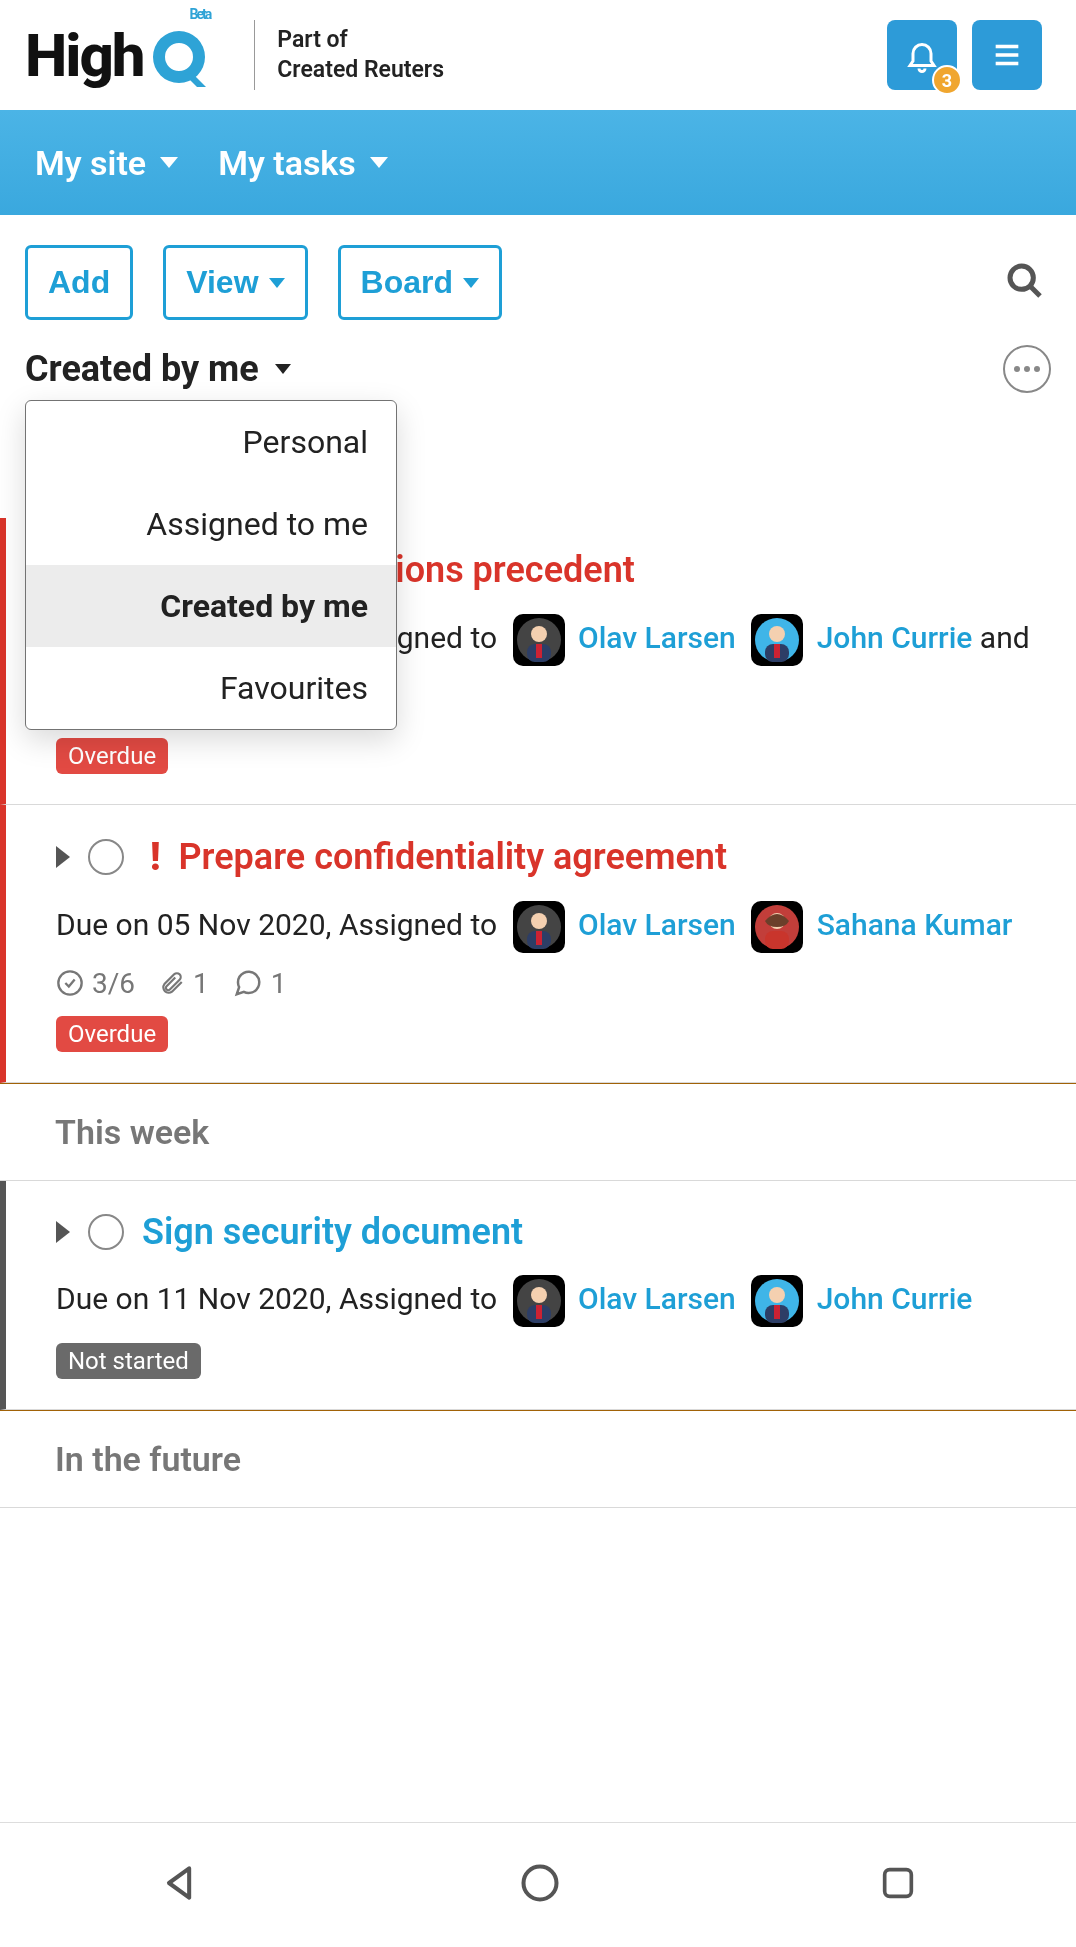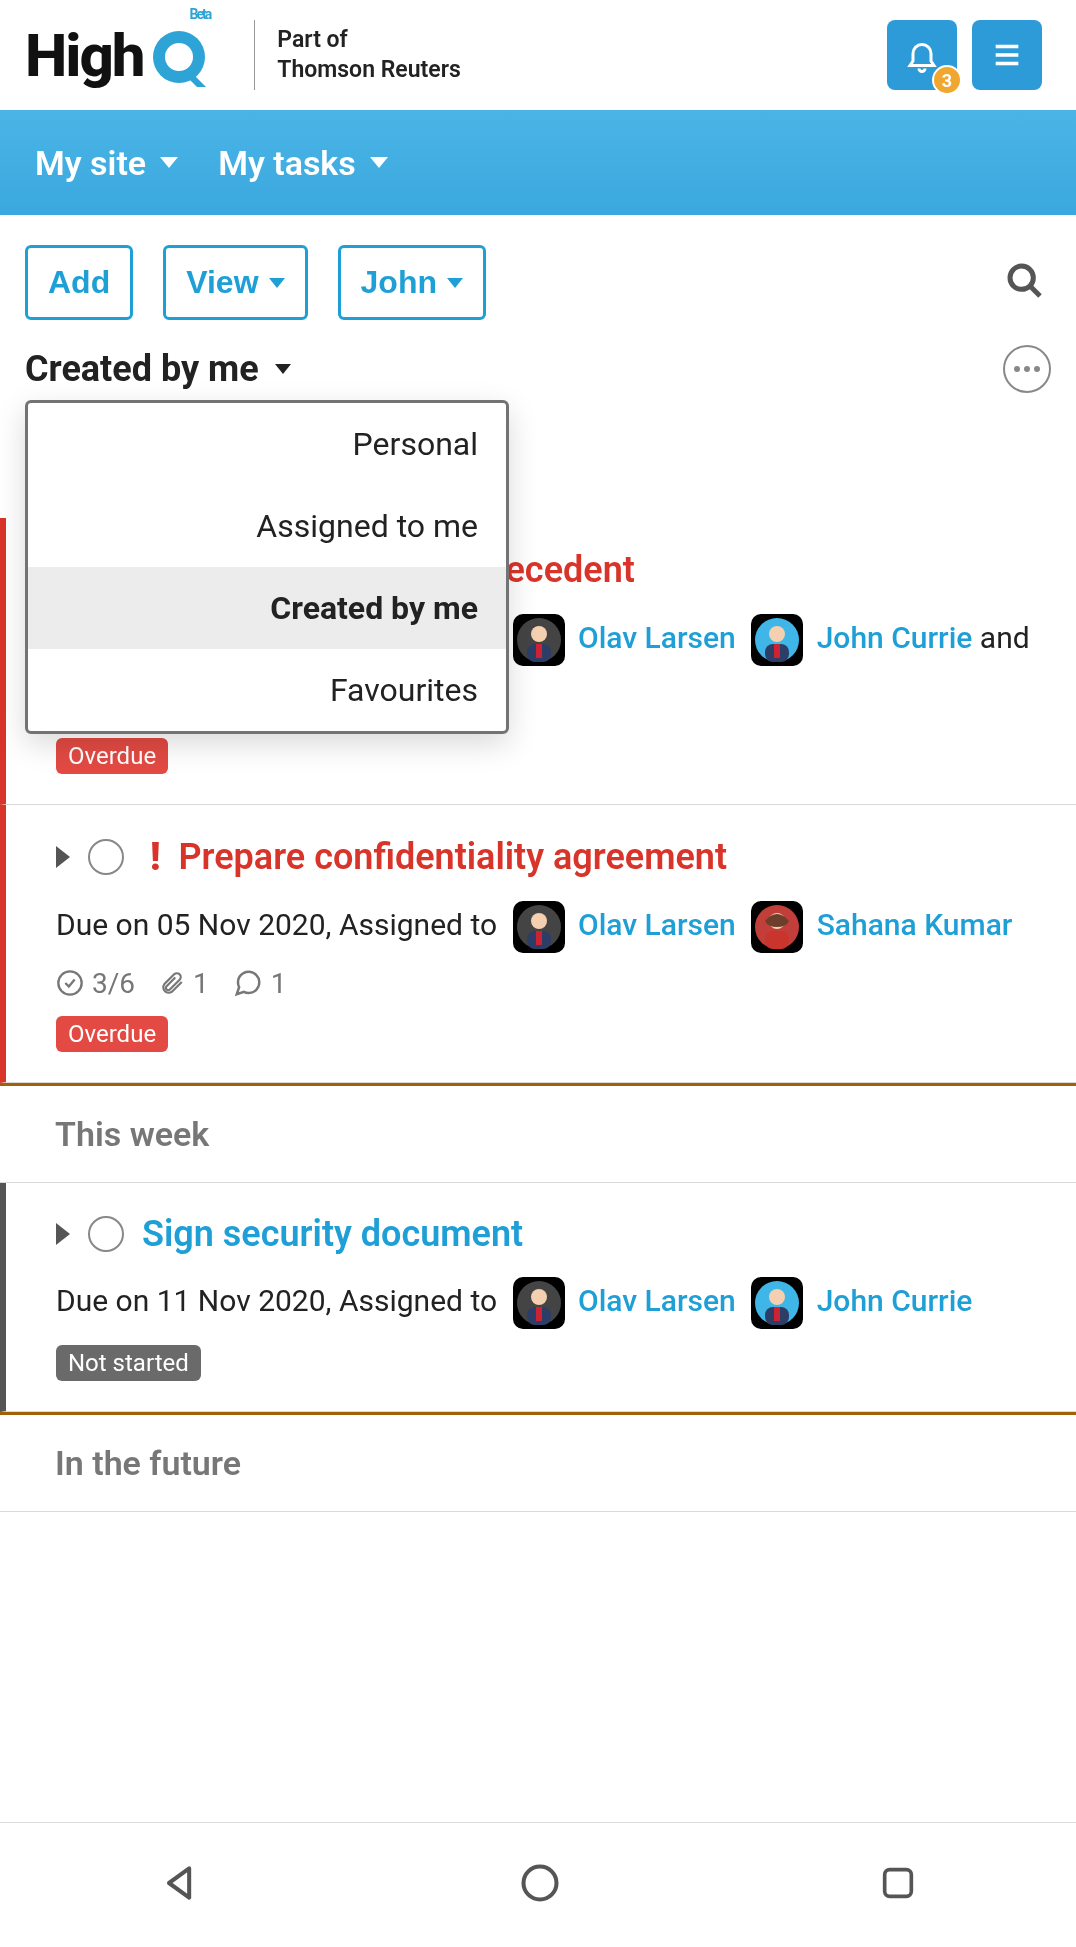--- a/index.html
+++ b/index.html
@@ -168,23 +168,23 @@
   }
   .dots {
     display: flex; gap: 4px;
   }
   .dots span { width: 6px; height: 6px; background: #888; border-radius: 50%; }
   
   .menu-popover {
     position: absolute;
     top: 60px;
     left: 25px;
-    width: 484px;
+    width: 372px;
     background: #fff;
-    border: 3px solid #737373;
+    border: 1px solid #737373;
     border-radius: 6px;
     box-shadow: 0 10px 30px rgba(0,0,0,0.15);
     z-index: 50;
     overflow: hidden;
   }
   .menu-popover .mi {
     padding: 22px 28px;
     font-size: 32px;
     color: #222;
     cursor: pointer;
@@ -192,21 +192,21 @@
   .menu-popover .mi.sel {
     background: #ececec;
     font-weight: 700;
   }
   
   .section-header {
     font-size: 34px;
     color: #777;
     font-weight: 600;
     padding: 28px 55px;
-    border-top: 3px solid #a16207;
+    border-top: 1px solid #a16207;
     border-bottom: 1px solid #d9d9d9;
     background: #fff;
   }
   .section-header.first { border-top: none; }
   
   .task {
     border-left: 6px solid transparent;
     padding: 30px 30px 30px 50px;
     border-bottom: 1px solid #d9d9d9;
   }
@@ -309,21 +309,21 @@
           <path d="M33 4 a26 26 0 1 0 0 52 a26 26 0 1 0 0 -52 M33 16 a14 14 0 1 1 0 28 a14 14 0 1 1 0 -28" fill="#2ea3d6"></path>
           <path d="M46 46 l14 14 l-9 0 l-12 -12 z" fill="#2ea3d6"></path>
         </svg>
         <span class="beta">Beta</span>
       </span>
     </span>
   </div>
   <div class="divider"></div>
   <div class="tagline">
     <div>Part of</div>
-    <div>Thomson Reuters</div>
+    <div>Created Reuters</div>
   </div>
   <div class="topbar-spacer"></div>
   <div class="icon-btn">
     <svg width="36" height="36" viewBox="0 0 24 24" fill="none" stroke="#fff" stroke-width="2">
       <path d="M18 16v-5a6 6 0 10-12 0v5l-2 3h16l-2-3z"></path>
       <path d="M10 21a2 2 0 004 0"></path>
     </svg>
     <div class="notif-badge">3</div>
   </div>
   <div class="icon-btn">
@@ -348,21 +348,21 @@
 
 <div class="actionbar">
   <button class="pill-btn">
     <span>Add</span>
   </button>
   <button class="pill-btn">
     <span>View</span>
     <span class="caret-down-sm"></span>
   </button>
   <button class="pill-btn">
-    <span>John</span>
+    <span>Board</span>
     <span class="caret-down-sm"></span>
   </button>
   <div class="actionbar-spacer"></div>
   <div class="search-icon-wrap">
     <svg width="40" height="40" viewBox="0 0 24 24" fill="none" stroke="#555" stroke-width="3">
       <circle cx="10" cy="10" r="7"></circle>
         <line x1="21" y1="21" x2="15" y2="15"></line>
     </svg>
   </div>
 </div>

